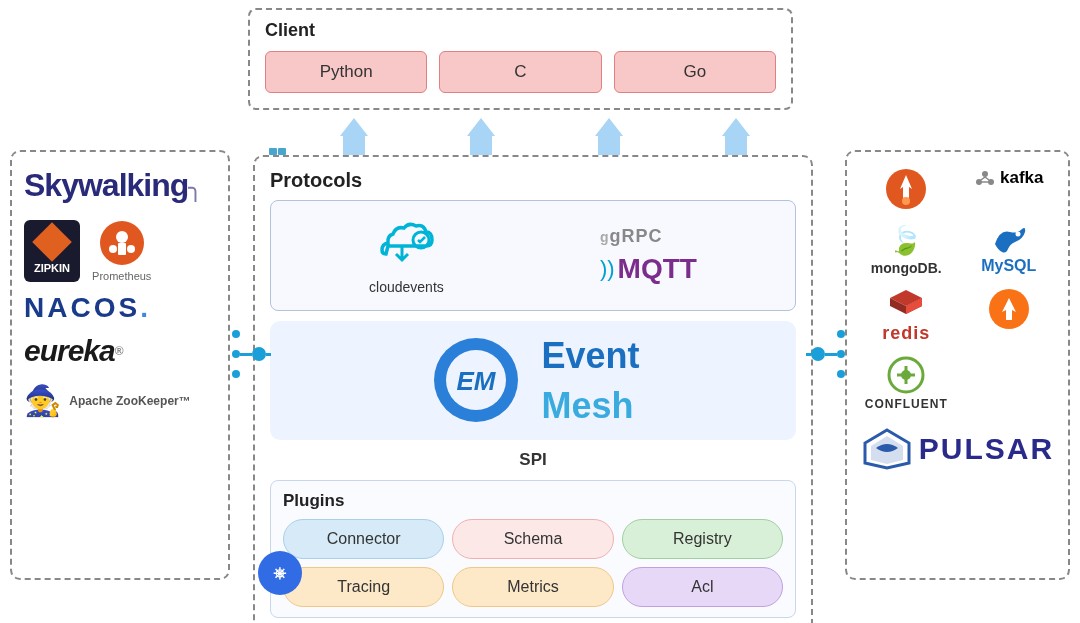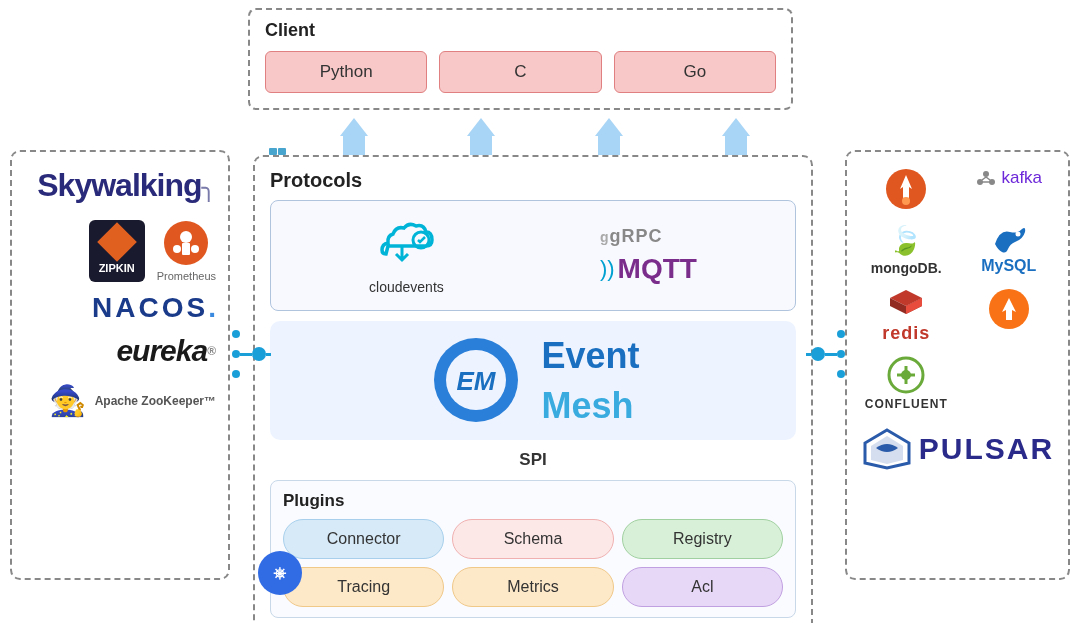--- a/index.html
+++ b/index.html
@@ -247,21 +247,21 @@
       position: absolute;
       top: 150px;
       left: 10px;
       width: 220px;
       height: 430px;
       border: 2.5px dashed #888;
       border-radius: 10px;
       padding: 15px 12px;
       display: flex;
       flex-direction: column;
-      align-items: flex-end;
+      align-items: flex-start;
       gap: 10px;
       background: #fff;
     }
 
     
     .right-sidebar {
       position: absolute;
       top: 150px;
       right: 10px;
       width: 225px;
@@ -455,21 +455,21 @@
     <div style="display:flex;flex-direction:column;align-items:center;gap:3px;">
       <div style="display:flex;align-items:center;gap:4px;">
         <svg width="22" height="22" viewBox="0 0 22 22">
           <circle cx="11" cy="7" r="3" fill="#888"></circle>
           <circle cx="5" cy="15" r="3" fill="#888"></circle>
           <circle cx="17" cy="15" r="3" fill="#888"></circle>
           <line x1="11" y1="10" x2="7" y2="13" stroke="#888" stroke-width="1.5"></line>
           <line x1="11" y1="10" x2="15" y2="13" stroke="#888" stroke-width="1.5"></line>
           <line x1="7" y1="15" x2="15" y2="15" stroke="#888" stroke-width="1.5"></line>
         </svg>
-        <span style="font-size:17px; font-weight:normal; color:#6d28d9;">kafka</span>
+        <span style="font-size:17px; font-weight:bold; color:#000000;">kafka</span>
       </div>
     </div>
 
     <div style="display:flex;flex-direction:column;align-items:center;gap:3px;">
       <span style="font-size:28px; color:#4caf50;">🍃</span>
       <span style="font-size:14px; font-weight:bold; color:#333;">mongoDB.</span>
     </div>
 
     <div style="display:flex;flex-direction:column;align-items:center;gap:3px;">
       <svg width="38" height="30" viewBox="0 0 38 30">

